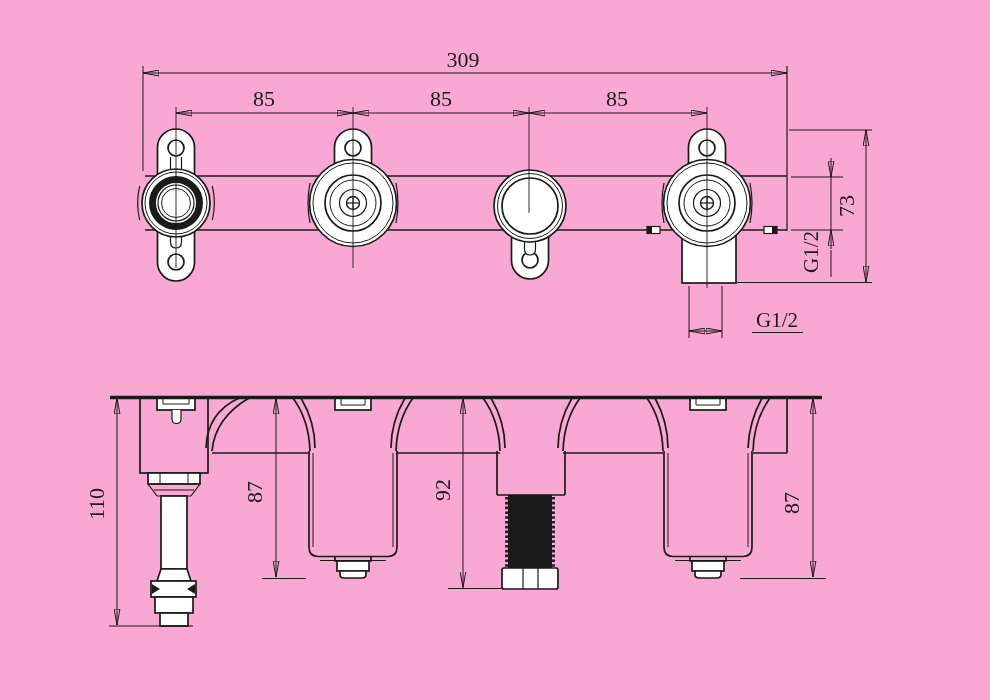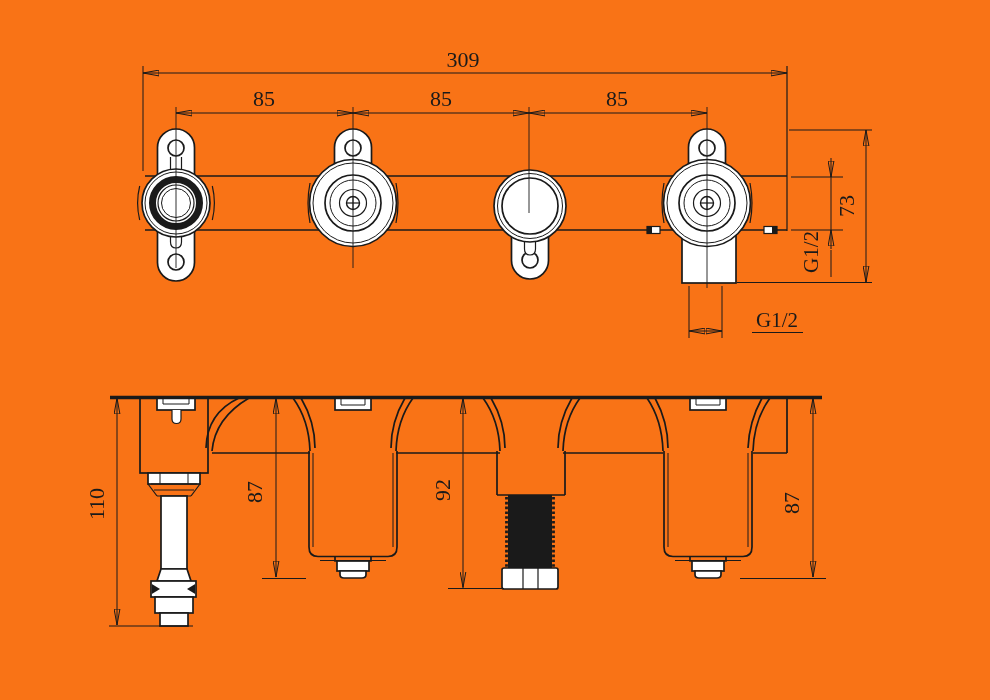--- a/index.html
+++ b/index.html
@@ -1,16 +1,16 @@
 <!DOCTYPE html>
 <html><head>
 <meta charset="utf-8">
 <style>
   html,body{margin:0;padding:0;background:#ffffff;}
-  .stage{position:relative;width:990px;height:700px;background:#f97316;overflow:hidden;}
+  .stage{position:relative;width:990px;height:700px;background:#f9a8d4;overflow:hidden;}
   svg line,svg path,svg rect,svg circle{stroke:#1a1a1a;fill:none;}
   .wf{fill:#ffffff;}
   .s09{stroke-width:0.9;}
   .s10{stroke-width:1;}
   .s12{stroke-width:1.2;}
   .s14{stroke-width:1.4;}
   .s16{stroke-width:1.7;}
   .bold{stroke-width:7;}
   .wall{stroke-width:3.4;}
   .blk{fill:#1a1a1a;stroke:none;}

